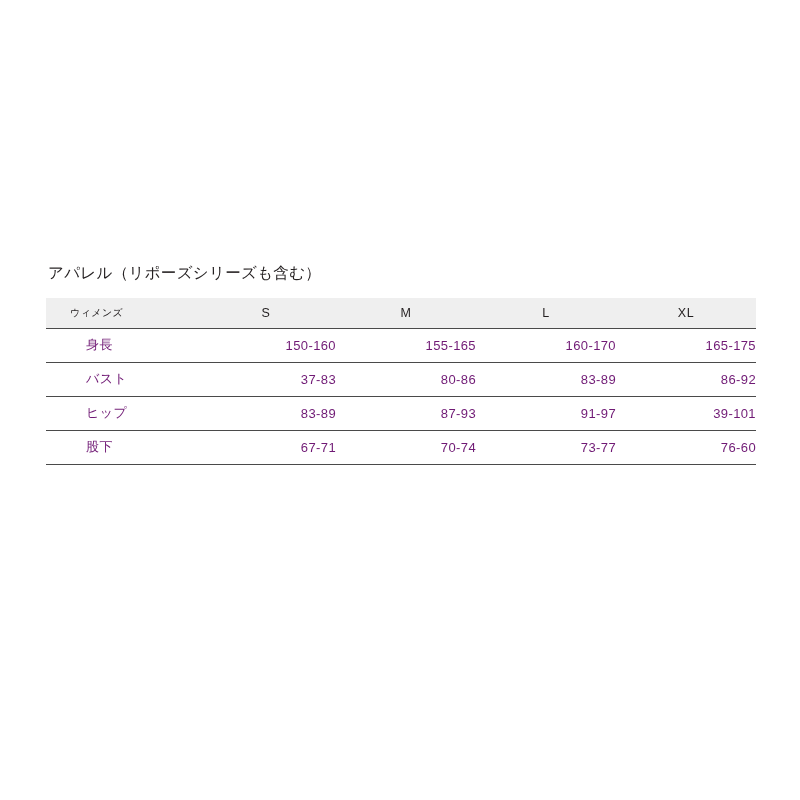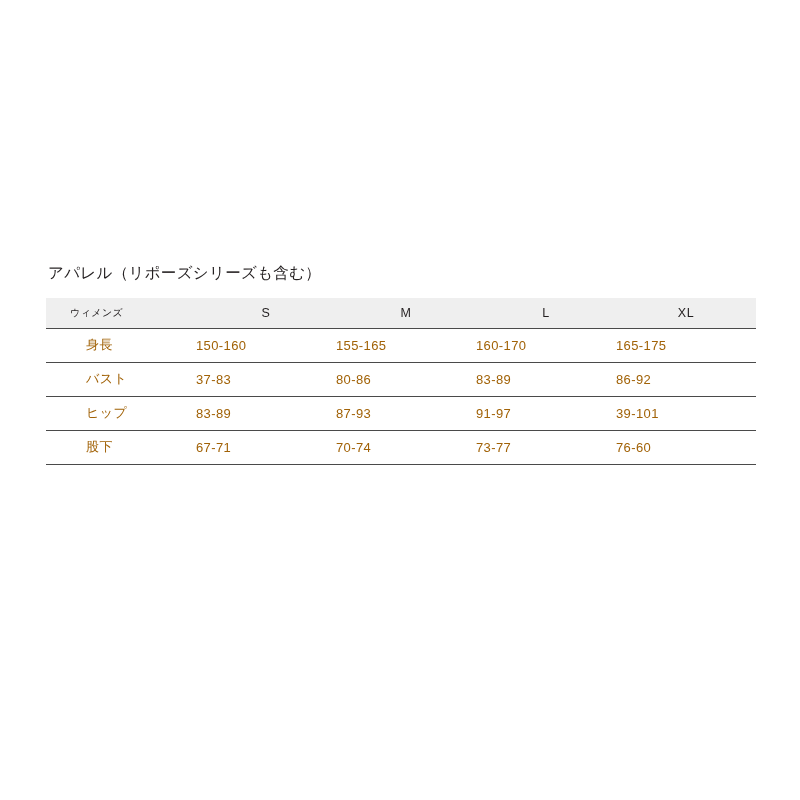--- a/index.html
+++ b/index.html
@@ -58,36 +58,36 @@
     text-align: left;
     padding-left: 24px;
     font-size: 10px;
   }
   thead th.th-size {
     text-align: center;
   }
   tbody td {
     height: 33px;
     font-size: 13px;
-    color: #a16207;
+    color: #701a75;
     border-bottom: 1px solid #4a4a4a;
     padding: 0;
     vertical-align: middle;
     letter-spacing: 0.03em;
   }
   tbody tr:first-child td {
     border-top: 1px solid #4a4a4a;
   }
   tbody td.row-label {
     text-align: left;
     padding-left: 40px;
     font-size: 13px;
   }
   tbody td.cell-val {
-    text-align: left;
+    text-align: right;
   }
 </style>
 </head>
 <body>
 
 <div class="page">
   <div class="size-chart">
     <div class="chart-title">アパレル（リポーズシリーズも含む）</div>
     <table class="size-table">
       <colgroup>

